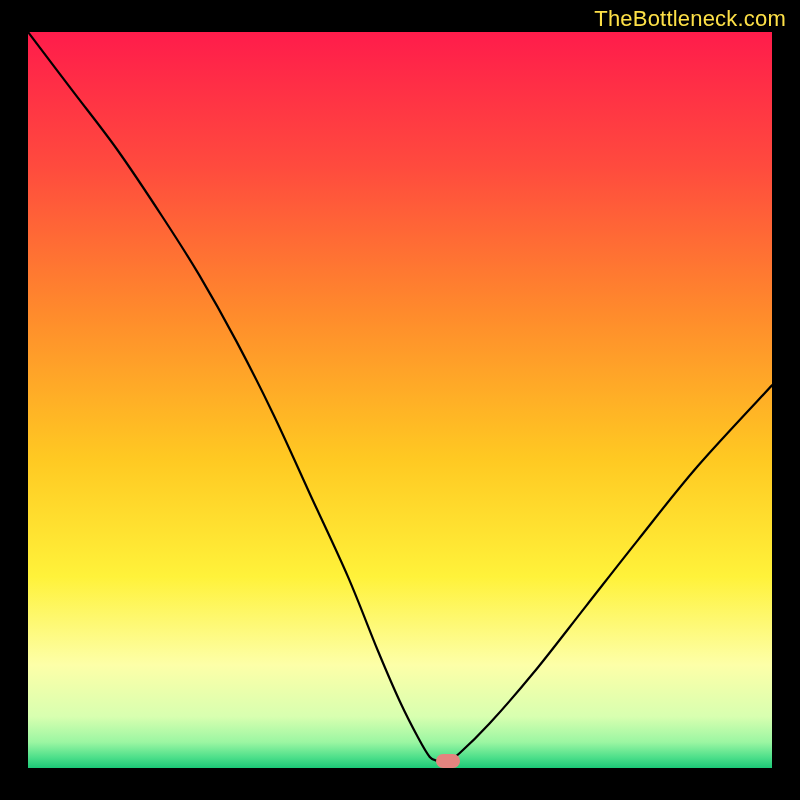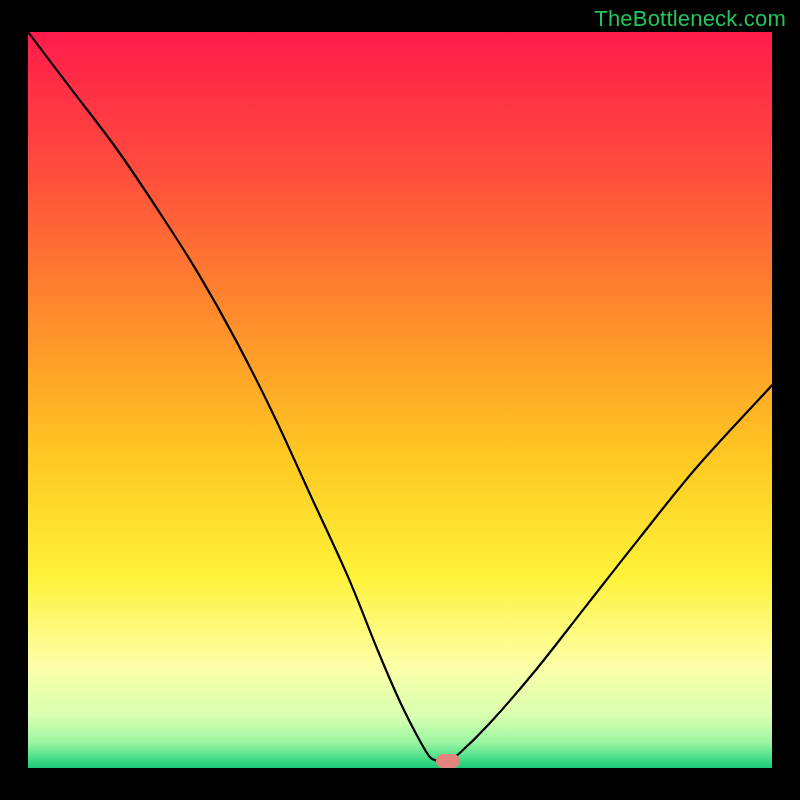--- a/index.html
+++ b/index.html
@@ -14,21 +14,21 @@
   .frame {
     position: relative;
     width: 800px;
     height: 800px;
     background: #000;
   }
   .watermark {
     position: absolute;
     top: 6px;
     right: 14px;
-    color: #22c55e;
+    color: #fde047;
     font-size: 22px;
     font-weight: 400;
     letter-spacing: 0.2px;
     z-index: 5;
     user-select: none;
   }
   .plot-area {
     position: absolute;
     left: 28px;
     top: 32px;

